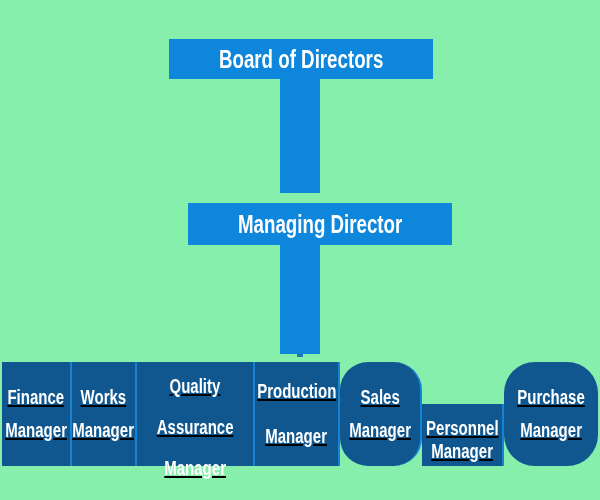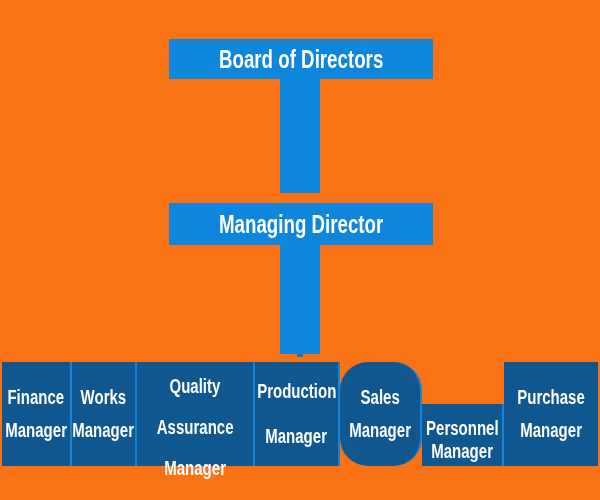--- a/index.html
+++ b/index.html
@@ -5,35 +5,35 @@
   html, body {
     margin: 0;
     padding: 0;
     background: #ffffff;
     font-family: "Liberation Sans", sans-serif;
   }
   .canvas {
     position: relative;
     width: 600px;
     height: 500px;
-    background: #f97316;
+    background: #86efac;
     overflow: hidden;
   }
   
   .node {
     position: absolute;
     left: 169px;
     width: 264px;
     background: var(--primary);
     display: flex;
     align-items: center;
     justify-content: center;
   }
   .node-top { top: 39px;  height: 40px; }
-  .node-mid { top: 203px; height: 42px; }
+  .node-mid { top: 203px; height: 42px; margin-left: 19px; }
   .node-label {
     color: var(--text);
     font-weight: bold;
     font-size: 26px;
     line-height: 1;
     white-space: nowrap;
     display: inline-block;
     transform: scaleX(0.72);
     transform-origin: center center;
     letter-spacing: 0px;
@@ -66,28 +66,29 @@
   }
   .manager-cell {
     box-sizing: border-box;
     background: var(--dark);
     border-right: 2px solid var(--divider);
     display: flex;
     flex-direction: column;
     justify-content: space-evenly;
     align-items: center;
     padding: 13px 1px;
+    text-decoration: underline;
   }
   .manager-cell:nth-child(1) { width: 70px; }
   .manager-cell:nth-child(2) { width: 65px; }
   .manager-cell:nth-child(3) { width: 118px; gap: 18px; }
   .manager-cell:nth-child(4) { width: 85px; gap: 18px; }
   .manager-cell:nth-child(5) { width: 82px; border-radius: 28px; }
   .manager-cell:nth-child(6) { width: 82px; margin-top: 42px; }
-  .manager-cell:nth-child(7) { flex: 1 1 auto; border-right: none; }
+  .manager-cell:nth-child(7) { flex: 1 1 auto; border-right: none; border-radius: 31px; }
   .manager-line {
     display: block;
     color: var(--text);
     font-weight: bold;
     font-size: 20px;
     line-height: 23px;
     white-space: nowrap;
     text-align: center;
     transform: scaleX(0.75);
     transform-origin: center center;

